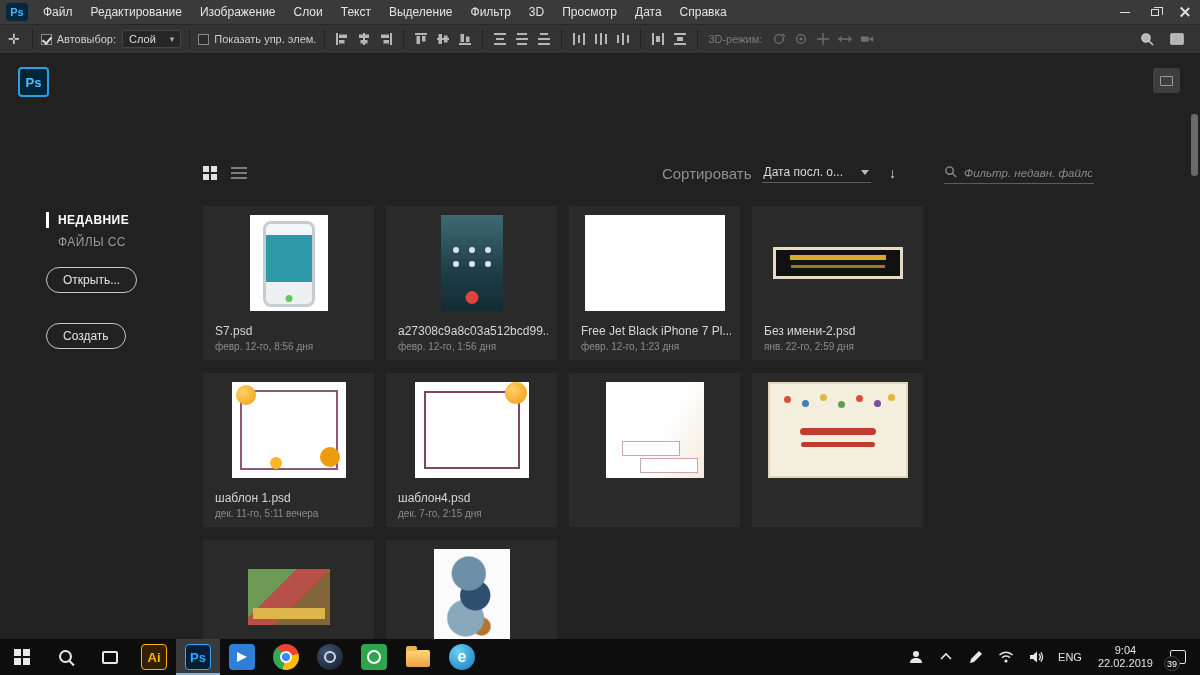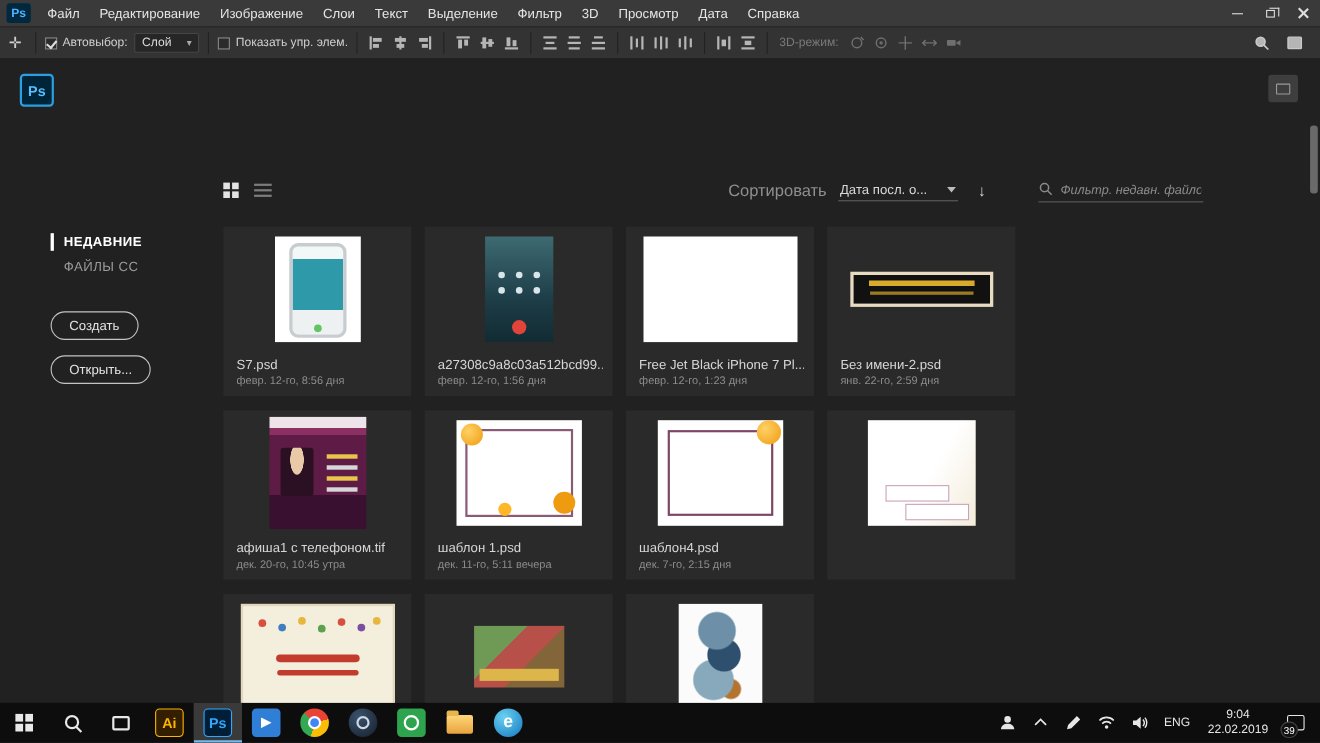--- a/index.html
+++ b/index.html
@@ -381,22 +381,22 @@
 <div class="home">
   <div class="ps-badge">Ps</div>
   <div class="panel-btn">
       <i></i>
     </div>
   <div class="scroll-thumb"></div>
 
   <div class="sidebar">
     <div class="side-item active">НЕДАВНИЕ</div>
     <div class="side-item muted">ФАЙЛЫ CC</div>
+    <div><button class="pill-btn btn-open">Открыть...</button></div>
     <div><button class="pill-btn btn-create">Создать</button></div>
-    <div><button class="pill-btn btn-open">Открыть...</button></div>
   </div>
 
   <div class="content-header">
     <div class="view-ic grid-ic">
         <i></i>
         <i></i>
         <i></i>
         <i></i>
       </div>
     <div class="view-ic list-ic">
@@ -447,27 +447,20 @@
   </div>
 
   <div class="card">
     <div class="thumbwrap">
           <div class="tv banner"></div>
         </div>
     <div class="fname">Без имени-2.psd</div>
     <div class="fdate">янв. 22-го, 2:59 дня</div>
   </div>
 
-  <div class="card">
-    <div class="thumbwrap">
-          <div class="tv poster"></div>
-        </div>
-    <div class="fname">афиша1 с телефоном.tif</div>
-    <div class="fdate">дек. 20-го, 10:45 утра</div>
-  </div>
 
   <div class="card">
     <div class="thumbwrap">
           <div class="tv frame1"></div>
         </div>
     <div class="fname">шаблон 1.psd</div>
     <div class="fdate">дек. 11-го, 5:11 вечера</div>
   </div>
 
 

